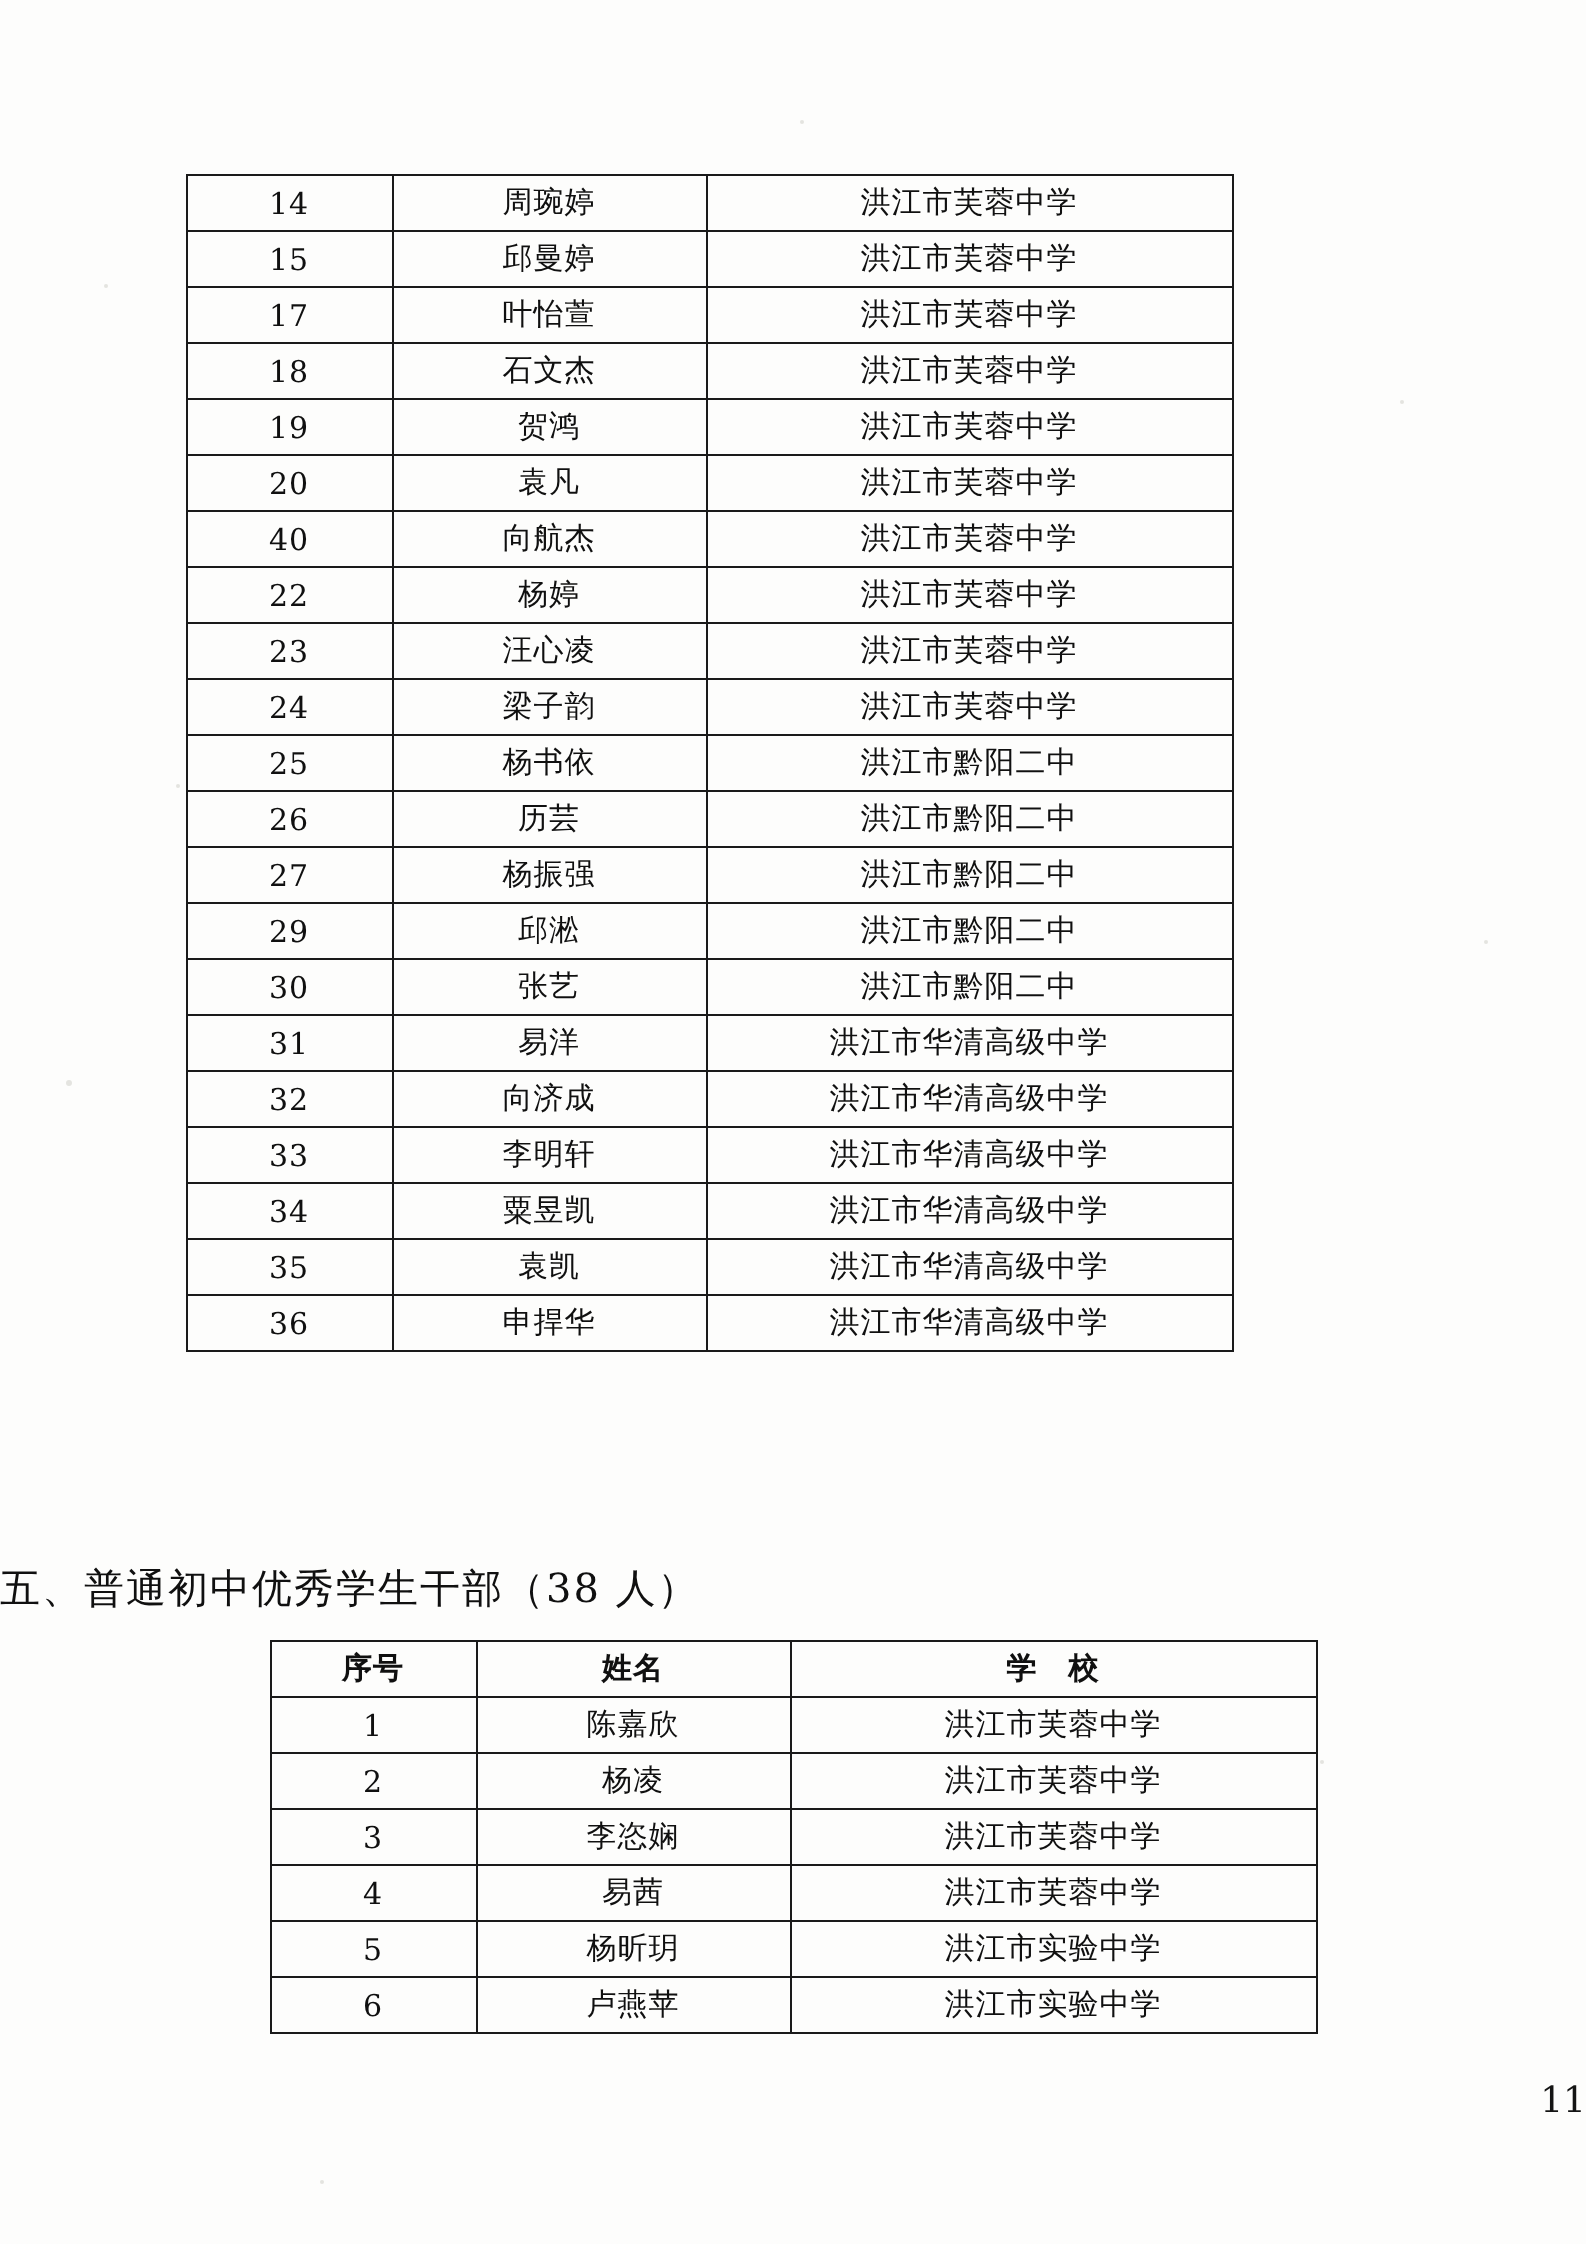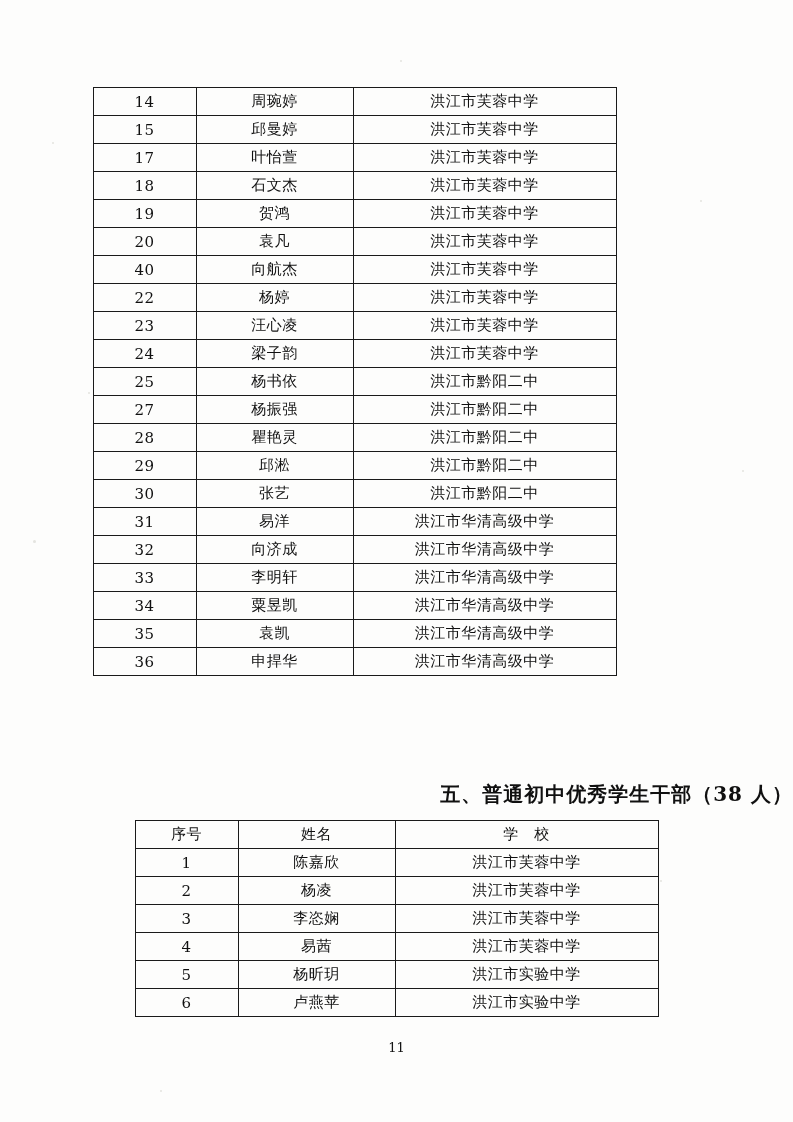--- a/index.html
+++ b/index.html
@@ -59,46 +59,46 @@
     position: absolute;
     left: 0;
     top: 87px;
     width: 709px;
   }
   .section-heading {
     position: absolute;
     left: 0;
     top: 781px;
     width: 793px;
-    text-align: right;
+    text-align: left;
     font-size: 20px;
-    font-weight: bold;
+    font-weight: normal;
     letter-spacing: 1px;
     font-family: "DejaVu Serif", "Liberation Serif", serif;
   }
   .section-heading .inner {
     display: inline-block;
     padding-left: 0px;
   }
   .table-two-wrap {
     position: absolute;
     left: 0;
     top: 820px;
     width: 793px;
   }
   table.doc-table td.head-cell {
-    font-weight: normal;
+    font-weight: bold;
   }
   .page-number {
     position: absolute;
     left: 0;
     top: 1040px;
     width: 793px;
-    text-align: center;
-    font-size: 13px;
+    text-align: right;
+    font-size: 18px;
     font-family: "DejaVu Serif", "Liberation Serif", serif;
     color: #141414;
   }
 </style>
 </head>
 <body>
 
 <div class="page">
 
   <div class="speck" style="left:52px;top:142px;width:2px;height:2px;"></div>
@@ -164,27 +164,27 @@
             <td class="c-num">24</td>
             <td class="c-name">梁子韵</td>
             <td class="c-school">洪江市芙蓉中学</td>
           </tr>
           <tr>
             <td class="c-num">25</td>
             <td class="c-name">杨书依</td>
             <td class="c-school">洪江市黔阳二中</td>
           </tr>
           <tr>
+            <td class="c-num">26</td>
+            <td class="c-name">历芸</td>
+            <td class="c-school">洪江市黔阳二中</td>
+          </tr>
+          <tr>
             <td class="c-num">27</td>
             <td class="c-name">杨振强</td>
-            <td class="c-school">洪江市黔阳二中</td>
-          </tr>
-          <tr>
-            <td class="c-num">28</td>
-            <td class="c-name">瞿艳灵</td>
             <td class="c-school">洪江市黔阳二中</td>
           </tr>
           <tr>
             <td class="c-num">29</td>
             <td class="c-name">邱淞</td>
             <td class="c-school">洪江市黔阳二中</td>
           </tr>
           <tr>
             <td class="c-num">30</td>
             <td class="c-name">张艺</td>

